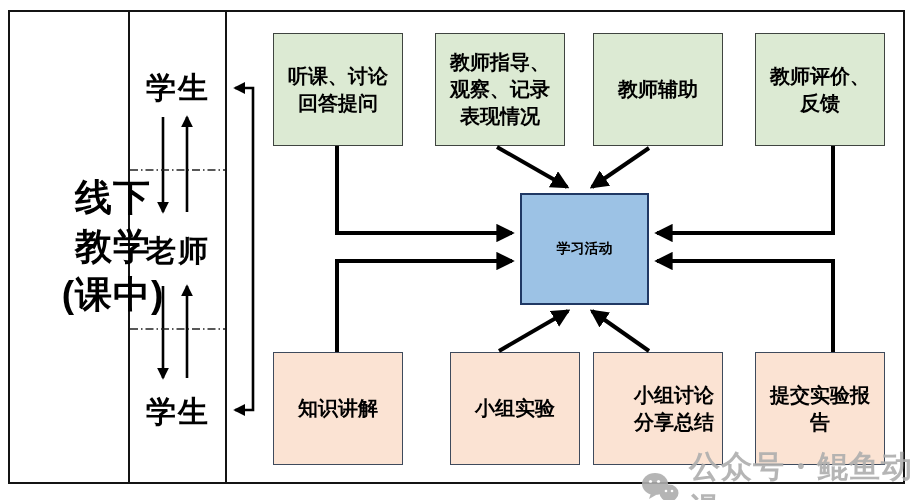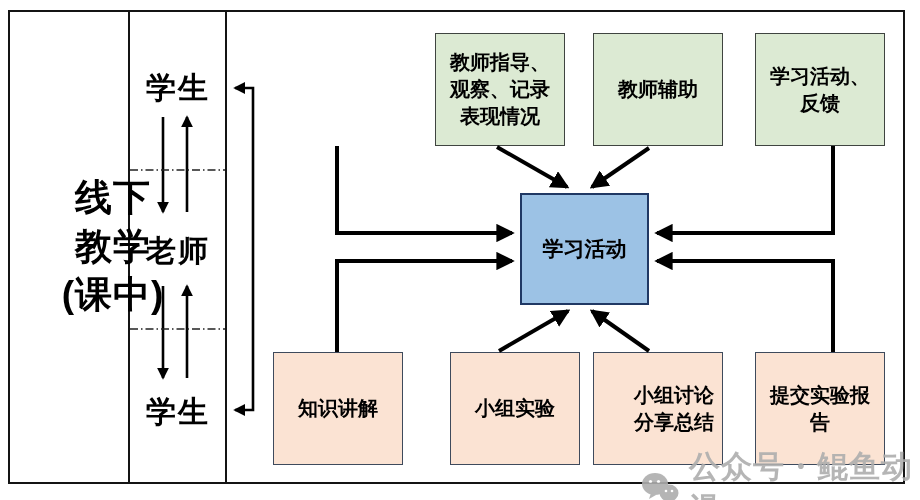--- a/index.html
+++ b/index.html
@@ -27,21 +27,21 @@
     display:flex;align-items:center;justify-content:center;text-align:center;
     font-weight:bold;font-size:20px;line-height:1.35;
   }
   .fbox .box-label{white-space:pre-line;}
   .green{background:#dcead3;border:1.6px solid #3f4440;}
   .peach{background:#fbe3d3;border:1.6px solid #3e4a5c;}
   .center-box{
     position:absolute;left:520px;top:193px;width:129px;height:112px;box-sizing:border-box;
     background:#9cc2e5;border:2px solid #203864;
     display:flex;align-items:center;justify-content:center;
-    font-weight:bold;font-size:21px;
+    font-weight:bold;font-size:14px;
   }
   svg.overlay{position:absolute;left:0;top:0;pointer-events:none;}
   
   .watermark{
     position:absolute;left:641px;top:446px;display:flex;align-items:center;gap:10px;
     color:#aeaeae;font-size:31px;font-weight:bold;opacity:0.9;letter-spacing:1px;
   }
 </style>
 </head>
 <body>
@@ -55,30 +55,34 @@
   <div class="side-title">
     <span>线下
 教学
 (课中)</span>
   </div>
 
   <div class="lane-label" style="top:68px;"><span>学生</span></div>
   <div class="lane-label" style="top:231px;"><span>老师</span></div>
   <div class="lane-label" style="top:392px;"><span>学生</span></div>
 
+  <div class="fbox green" style="left:273px;top:33px;">
+    <span class="box-label">听课、讨论
+回答提问</span>
+  </div>
   <div class="fbox green" style="left:435px;top:33px;">
     <span class="box-label">教师指导、
 观察、记录
 表现情况</span>
   </div>
   <div class="fbox green" style="left:593px;top:33px;">
     <span class="box-label">教师辅助</span>
   </div>
   <div class="fbox green" style="left:755px;top:33px;">
-    <span class="box-label">学习活动、
+    <span class="box-label">教师评价、
 反馈</span>
   </div>
 
   <div class="center-box">
     <span class="box-label">学习活动</span>
   </div>
 
   <div class="fbox peach" style="left:273px;top:352px;">
     <span class="box-label">知识讲解</span>
   </div>

